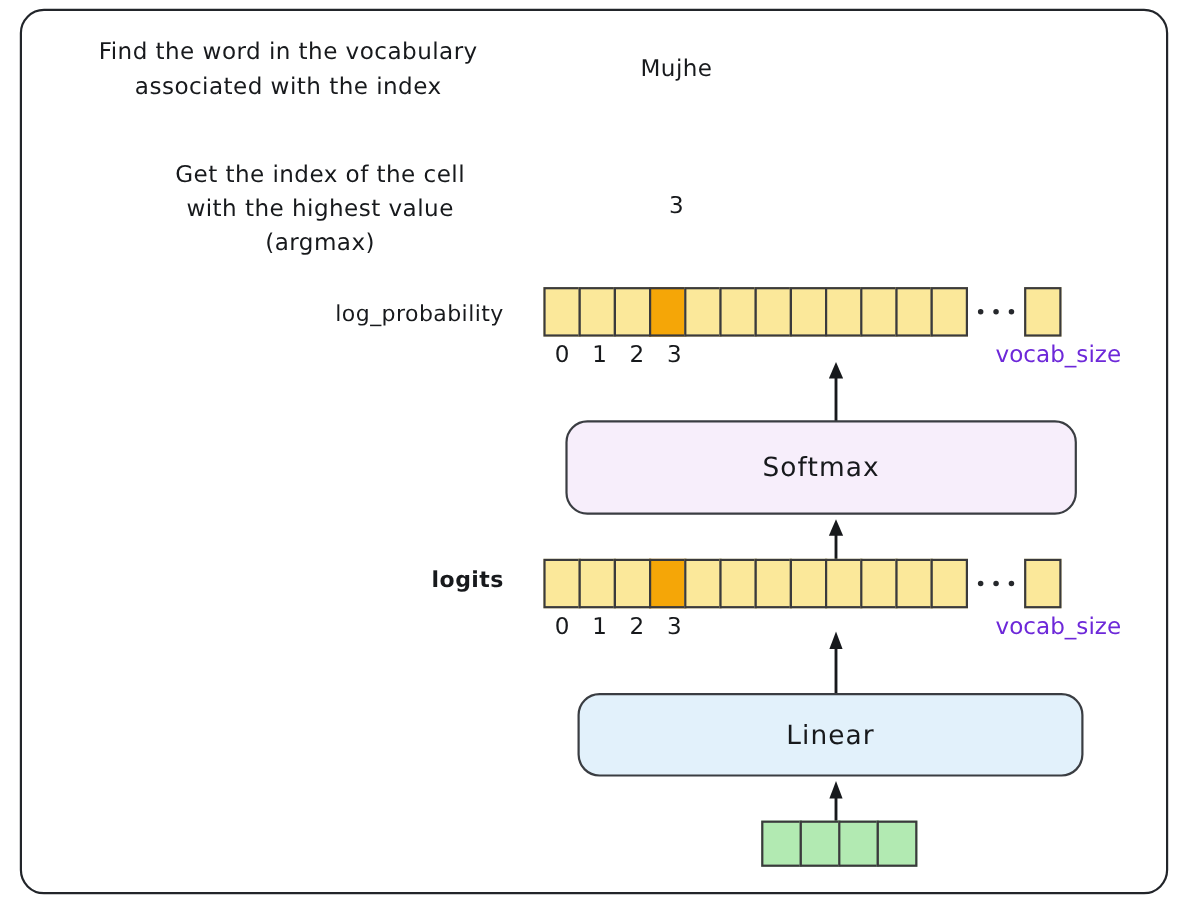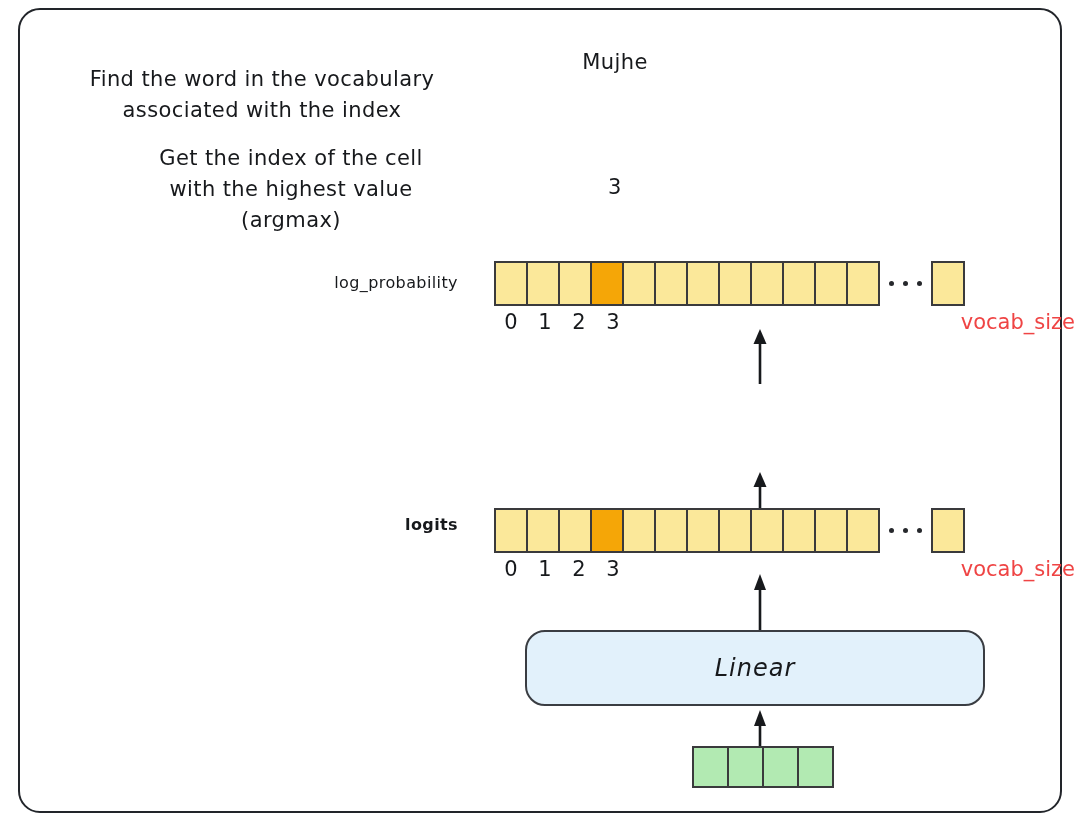--- a/index.html
+++ b/index.html
@@ -34,30 +34,30 @@
     font-family: "DejaVu Sans", sans-serif;
     white-space: pre;
     letter-spacing: 0.4px;
   }
   .note {
     font-size: 21px;
     line-height: 31px;
     text-align: center;
   }
   .rowlabel {
-    font-size: 16px;
+    font-size: 20px;
     text-align: right;
   }
   .valtxt {
     font-size: 20px;
     text-align: center;
   }
 
   
-  #note-find      { left: 22px;  top: 22px;  width: 440px; margin-top: 32px; }
+  #note-find      { left: 22px;  top: 22px;  width: 440px; }
   #word-mujhe     { left: 500px; top: 40px;  width: 190px; }
   #note-argmax    { left: 80px;  top: 133px; width: 382px; }
   #val-index      { left: 500px; top: 165px; width: 190px; }
 
   #label-logprob  { left: 170px; top: 263px; width: 268px; }
   #label-logits   { left: 240px; top: 505px; width: 198px; font-weight: bold; }
   #label-decoder  { left: 160px; top: 740px; width: 300px; }
 
   
   .cellrow {
@@ -104,22 +104,22 @@
   .idxrow .idx {
     width: 34px;
     text-align: center;
     font-size: 21px;
     color: #17191c;
     font-family: "DejaVu Sans", sans-serif;
   }
   .vocabcap {
     position: absolute;
     font-size: 21px;
-    color: #ef4444;
-    text-align: right;
+    color: #6d28d9;
+    text-align: left;
     width: 170px;
     font-family: "DejaVu Sans", sans-serif;
   }
 
   
   .procbox {
     position: absolute;
     border: 2.5px solid #3a3d42;
     border-radius: 20px;
     box-sizing: border-box;
@@ -131,21 +131,20 @@
     letter-spacing: 1px;
     font-family: "DejaVu Sans", sans-serif;
   }
   #box-softmax {
     left: 494px; top: 372px; width: 465px; height: 86px;
     background: #f7eefb;
   }
   #box-linear {
     left: 505px; top: 620px; width: 460px; height: 76px;
     background: #e2f1fb;
-    font-style: italic;
   }
 
   
   .arrow {
     position: absolute;
     width: 22px;
   }
 </style>
 </head>
 <body>
@@ -194,20 +193,21 @@
         <div class="idx">3</div>
       </div>
 
     <div class="vocabcap" id="vocab-logprob" style="left:885px; top:300px;">vocab_size</div>
 
     <svg class="arrow" style="left:729px; top:318px;" width="22" height="56" viewBox="0 0 22 56">
       <line x1="11" y1="56" x2="11" y2="9" stroke="#17191c" stroke-width="2.6"></line>
       <polygon points="11,1 4.5,16 17.5,16" fill="#17191c"></polygon>
     </svg>
 
+    <div class="procbox" id="box-softmax">Softmax</div>
 
     <svg class="arrow" style="left:729px; top:461px;" width="22" height="48" viewBox="0 0 22 48">
       <line x1="11" y1="48" x2="11" y2="9" stroke="#17191c" stroke-width="2.6"></line>
       <polygon points="11,1 4.5,16 17.5,16" fill="#17191c"></polygon>
     </svg>
 
     <div class="txt rowlabel" id="label-logits">logits</div>
 
     <div class="cellrow" id="row-logits" style="left:474px; top:498px;">
         <div class="cell"></div>

